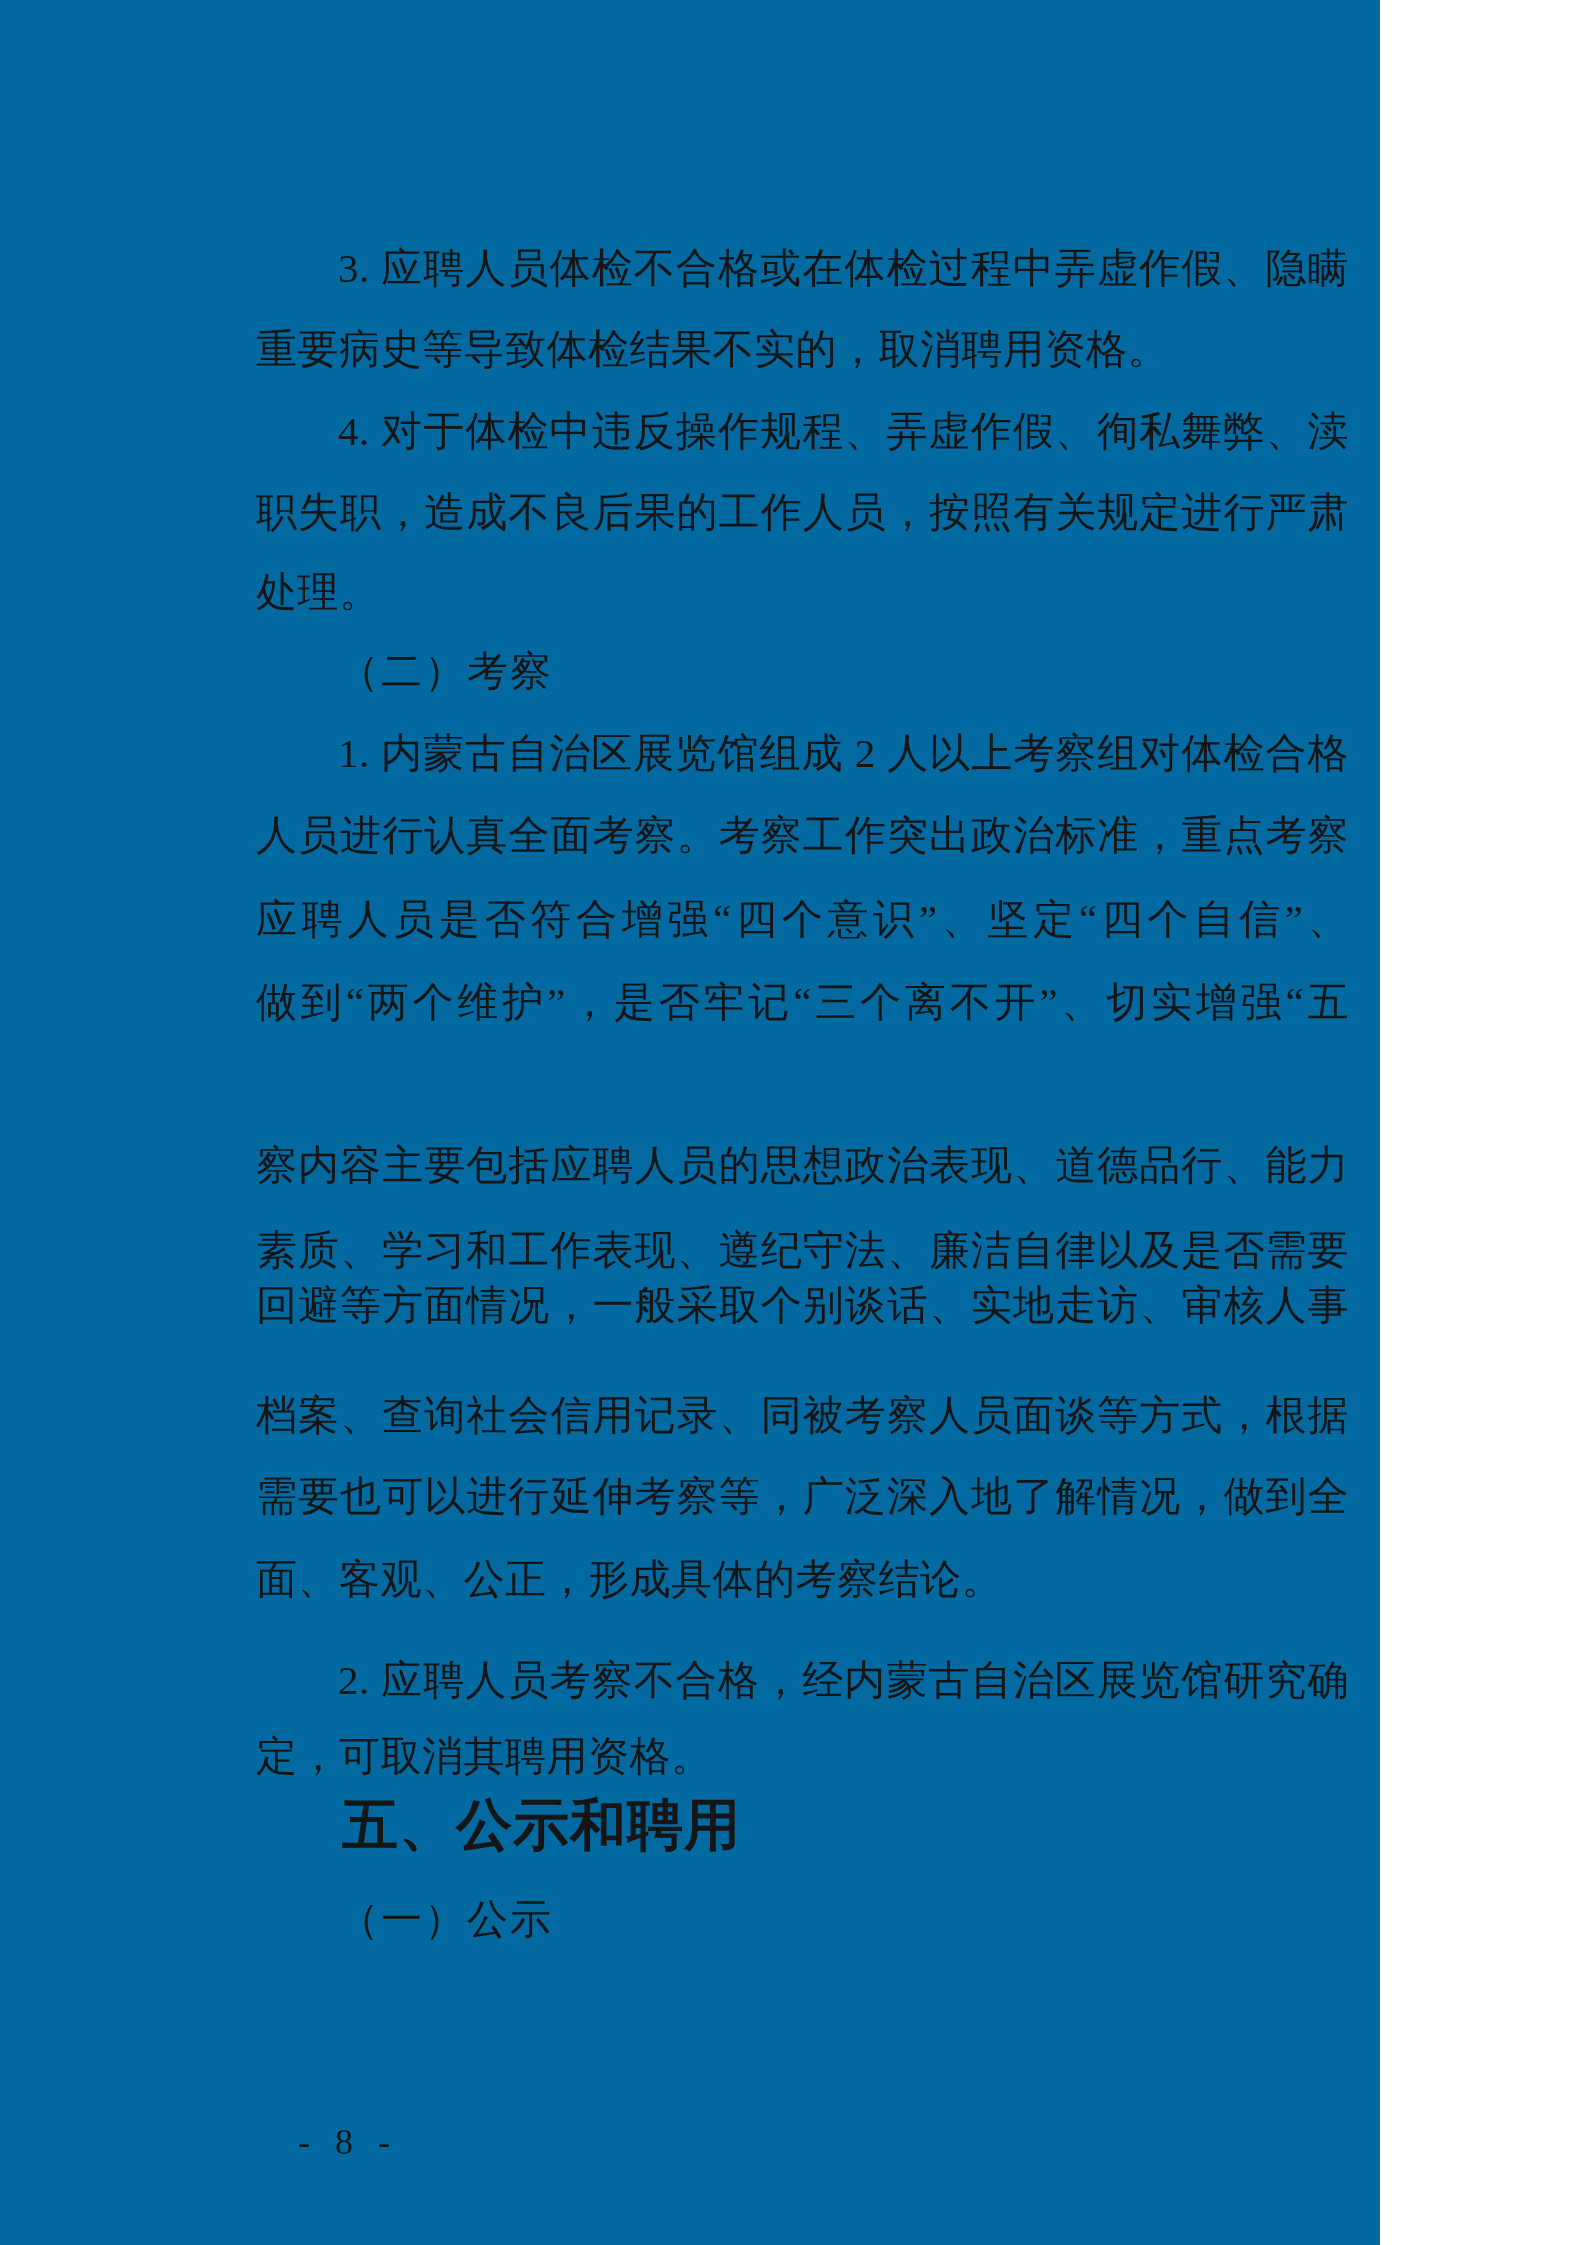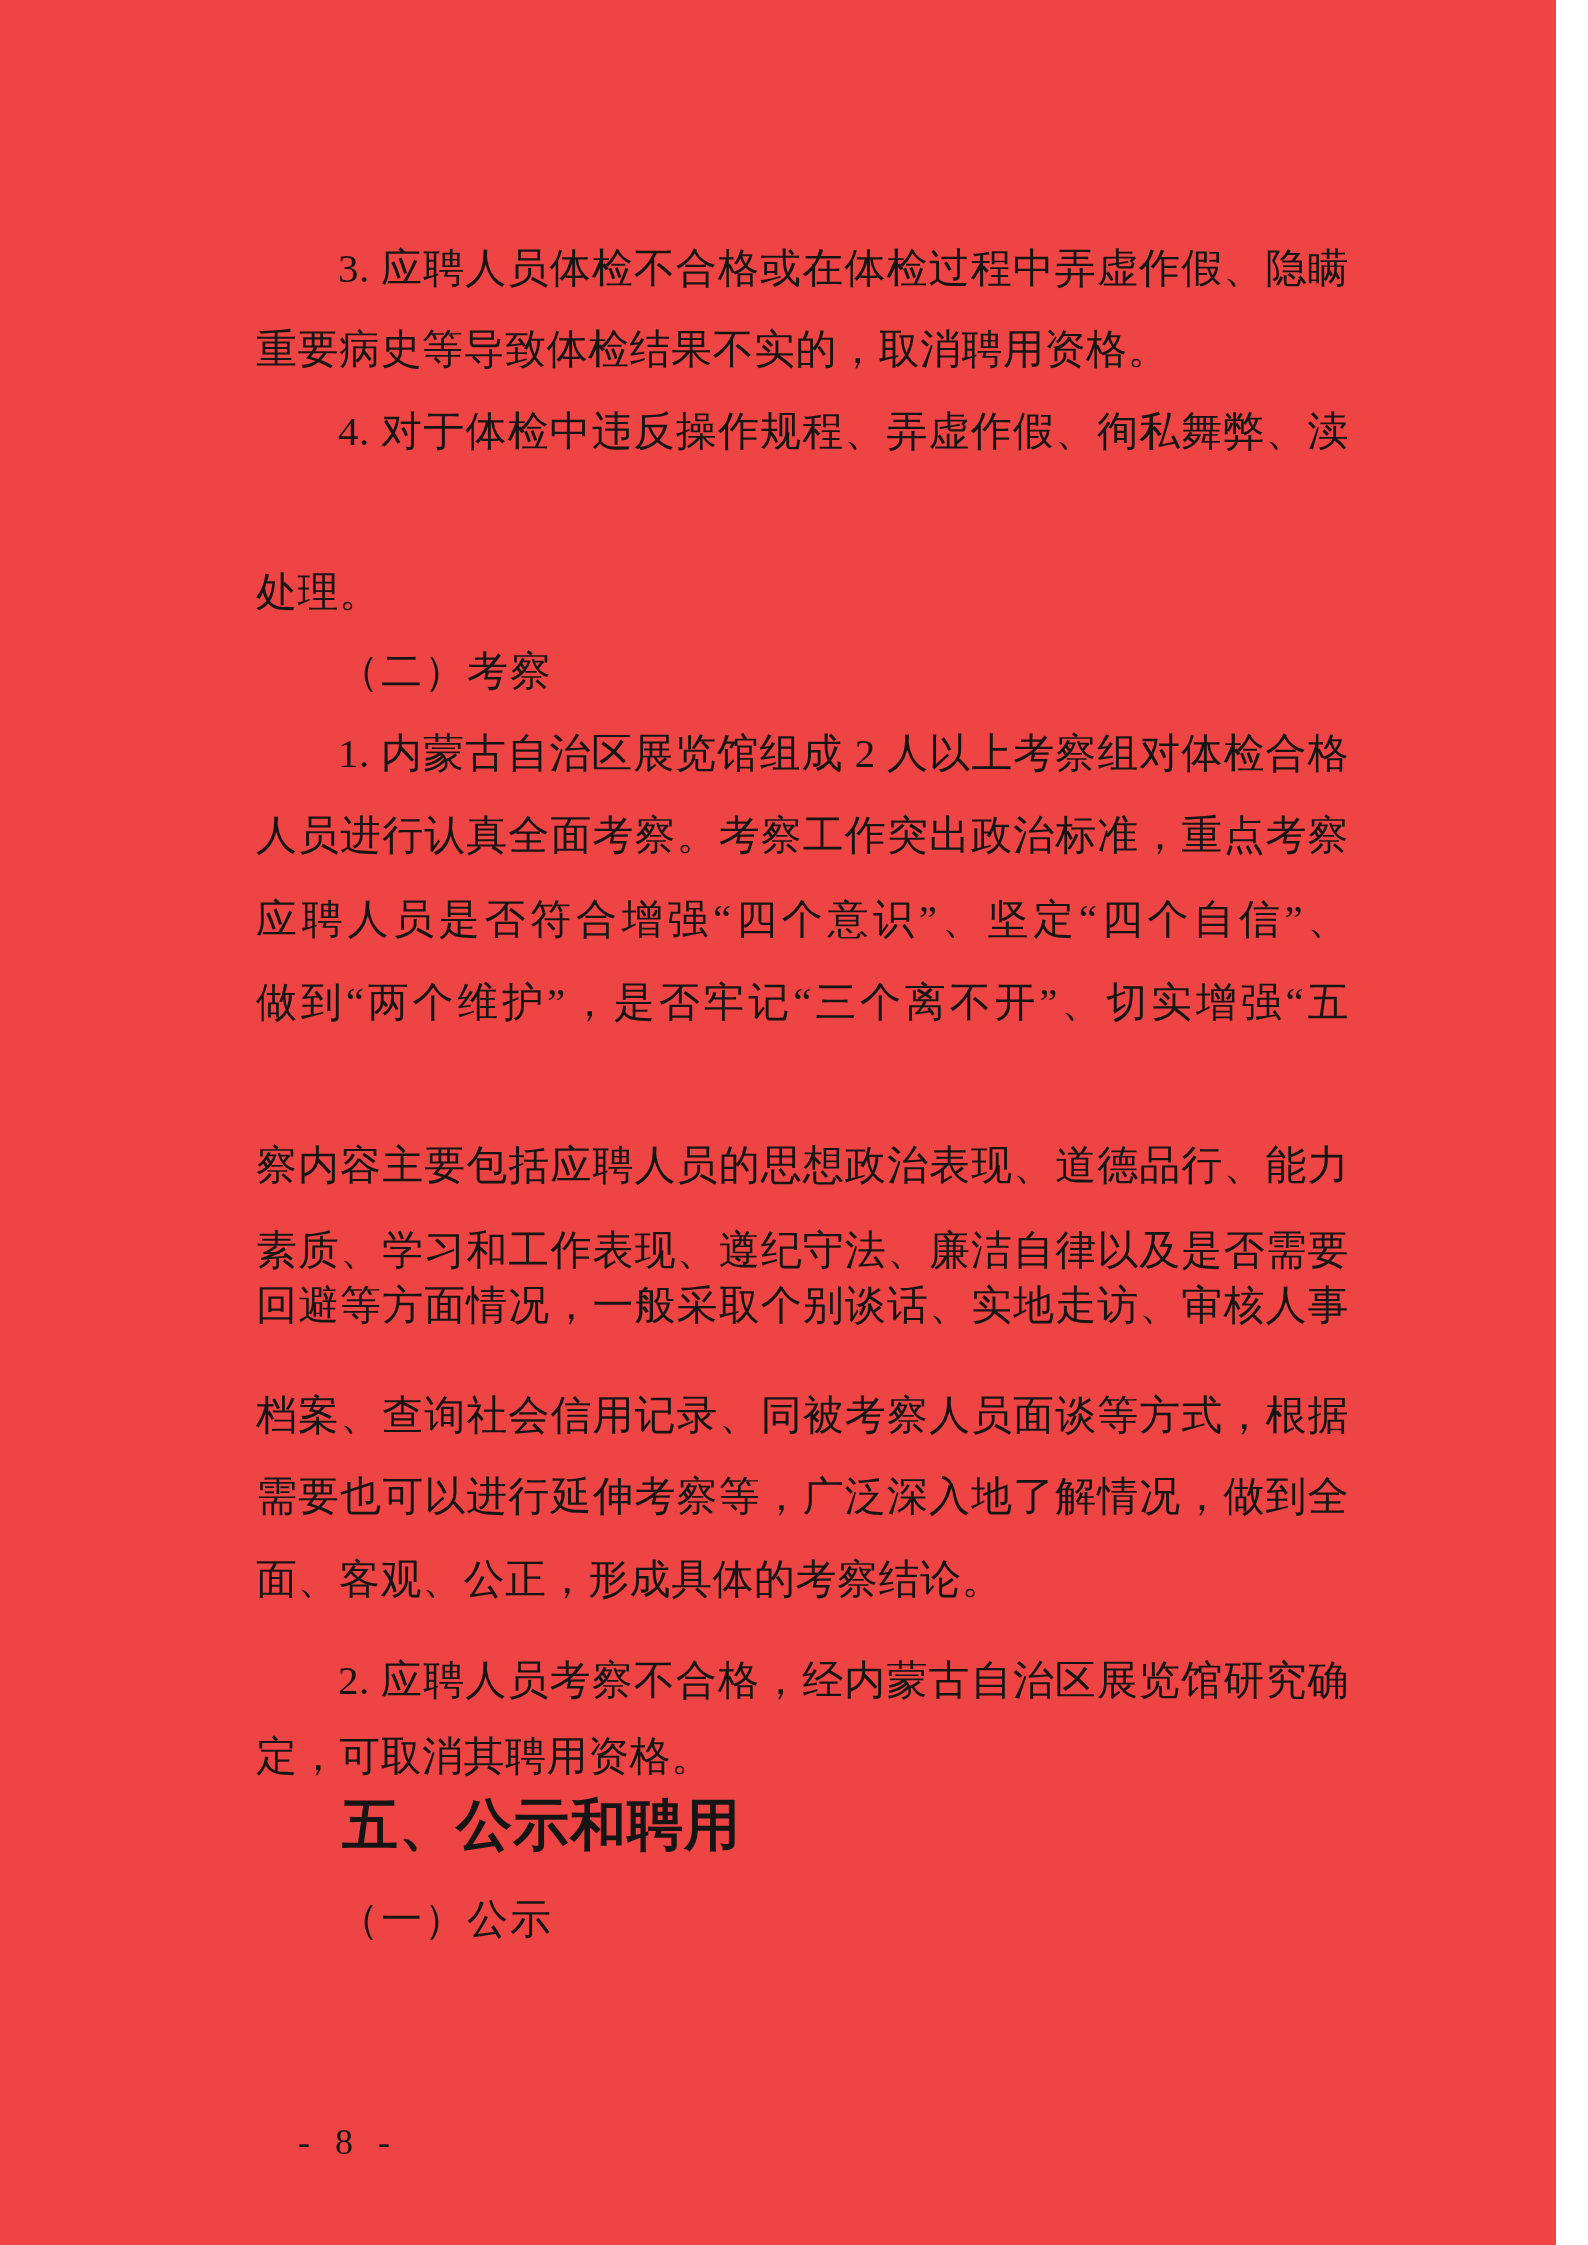--- a/index.html
+++ b/index.html
@@ -2,23 +2,23 @@
 <html><head>
 <meta charset="utf-8">
 <style>
   html, body {
     margin: 0;
     padding: 0;
     background: #ffffff;
   }
   .page {
     position: relative;
-    width: 1556px;
+    width: 1380px;
     height: 2245px;
-    background: #ef4444;
+    background: #0369a1;
     overflow: hidden;
     font-family: "Liberation Serif", "DejaVu Serif", serif;
     color: #151515;
   }
   .textblock {
     position: absolute;
     left: 256px;
     top: 0;
     width: 1093px;
     height: 100%;
@@ -69,20 +69,21 @@
   }
 </style>
 </head>
 <body>
 
 <div class="page">
   <div class="textblock">
     <div class="line indent full" style="top:245px">3. 应聘人员体检不合格或在体检过程中弄虚作假、隐瞒</div>
     <div class="line" style="top:326px">重要病史等导致体检结果不实的，取消聘用资格。</div>
     <div class="line indent full" style="top:408px">4. 对于体检中违反操作规程、弄虚作假、徇私舞弊、渎</div>
+    <div class="line full" style="top:489px">职失职，造成不良后果的工作人员，按照有关规定进行严肃</div>
     <div class="line" style="top:569px">处理。</div>
     <div class="line indent sublabel" style="top:648px">（二）考察</div>
     <div class="line indent full" style="top:730px">1. 内蒙古自治区展览馆组成 2 人以上考察组对体检合格</div>
     <div class="line full" style="top:812px">人员进行认真全面考察。考察工作突出政治标准，重点考察</div>
     <div class="line full" style="top:896px">应聘人员是否符合增强“四个意识”、坚定“四个自信”、</div>
     <div class="line full" style="top:979px">做到“两个维护”，是否牢记“三个离不开”、切实增强“五</div>
     <div class="line full" style="top:1142px">察内容主要包括应聘人员的思想政治表现、道德品行、能力</div>
     <div class="line full" style="top:1227px">素质、学习和工作表现、遵纪守法、廉洁自律以及是否需要</div>
     <div class="line full" style="top:1282px">回避等方面情况，一般采取个别谈话、实地走访、审核人事</div>
     <div class="line full" style="top:1392px">档案、查询社会信用记录、同被考察人员面谈等方式，根据</div>

